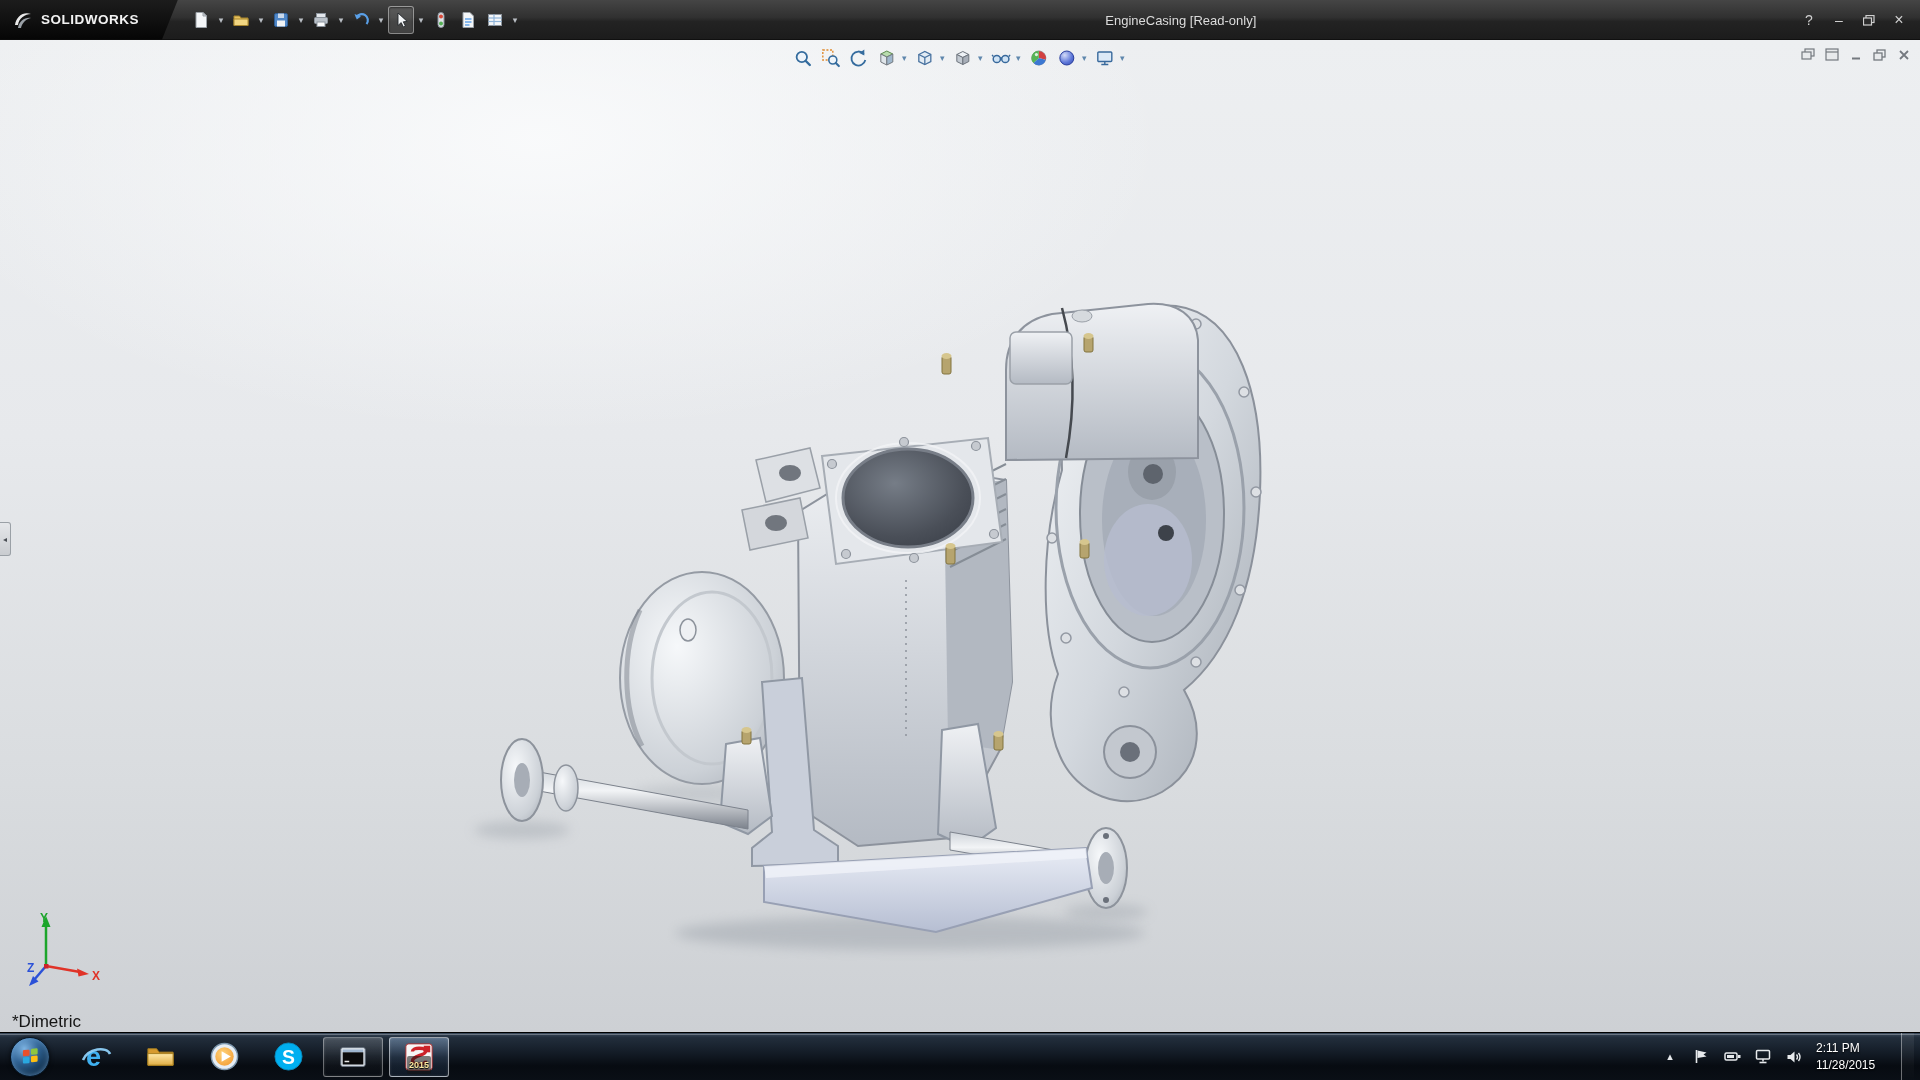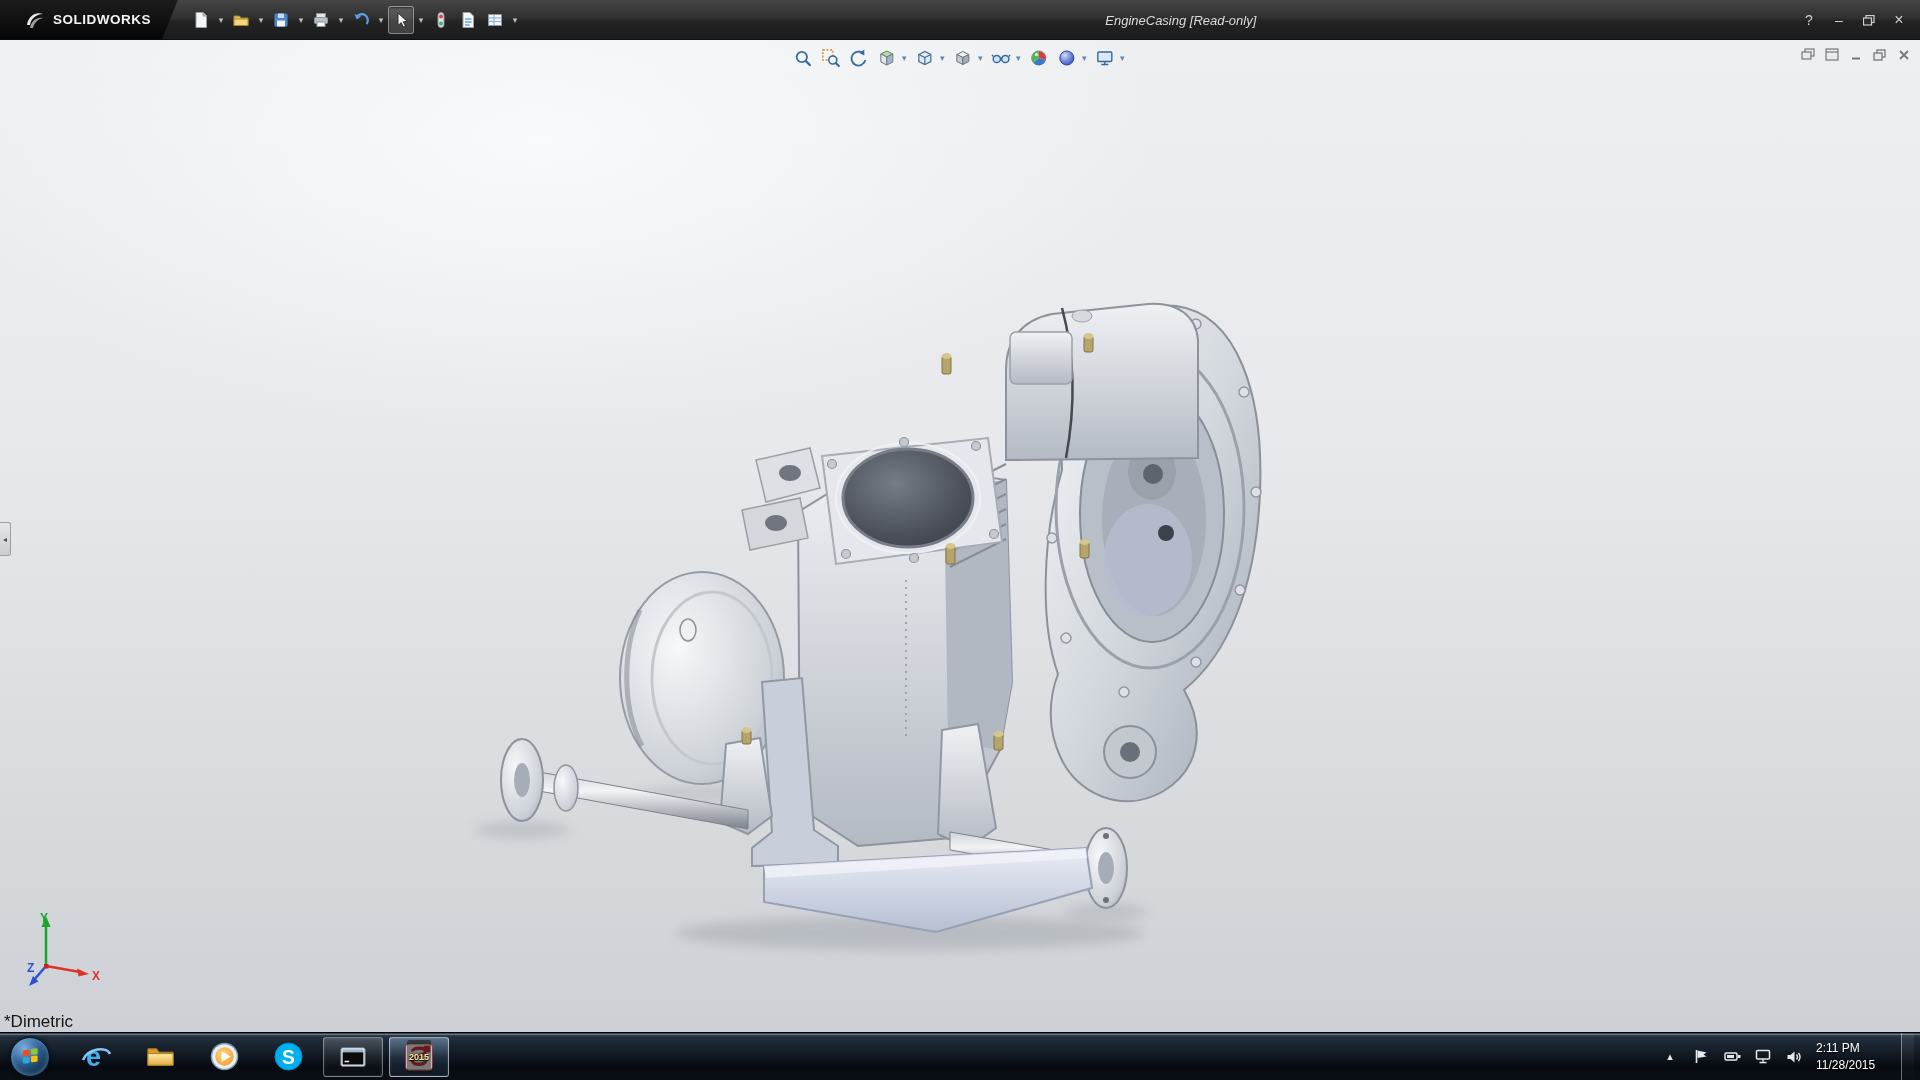--- a/index.html
+++ b/index.html
@@ -5,31 +5,31 @@
   * { margin:0; padding:0; box-sizing:border-box; }
   html,body { width:1920px; height:1080px; overflow:hidden; background:#000;
               font-family:"Liberation Sans", sans-serif; }
   #app { position:relative; width:1920px; height:1080px; }
 
   
   .titlebar { position:relative; height:40px; display:flex; align-items:center;
     background:linear-gradient(#454545, #303030 45%, #232323 55%, #1c1c1c);
     border-bottom:1px solid #101010; }
   .brand { position:relative; height:40px; width:178px; display:flex; align-items:center; gap:7px;
-    padding-left:24px; background:linear-gradient(#1c1c1c,#050505);
+    padding-left:12px; background:linear-gradient(#1c1c1c,#050505);
     clip-path:polygon(0 0, 100% 0, calc(100% - 16px) 100%, 0 100%); flex:0 0 auto; }
   .brand-text { color:#f2f2f2; font-size:13.5px; font-weight:bold; letter-spacing:.5px; }
   .main-toolbar { display:flex; align-items:center; gap:1px; margin-left:10px; }
   .tbtn { width:26px; height:28px; display:flex; align-items:center; justify-content:center;
     border-radius:3px; }
   .tbtn.pressed { background:rgba(255,255,255,.16); border:1px solid rgba(255,255,255,.38);
     box-shadow:inset 0 1px 2px rgba(0,0,0,.5); }
   .dd { font-size:9px; color:#b9bec4; width:12px; text-align:center; cursor:default; }
   .win-title { position:absolute; left:61.5%; top:50%; transform:translate(-50%,-50%);
-    color:#dcdcdc; font-size:13px; white-space:nowrap;font-style:italic; }
+    color:#dcdcdc; font-size:13px; white-space:nowrap; }
   .win-controls { position:absolute; right:8px; top:0; height:40px; display:flex; align-items:center; gap:4px; }
   .wc { min-width:26px; height:24px; display:flex; align-items:center; justify-content:center;
     color:#cfcfcf; font-size:14px; }
   .wc.close { font-size:16px; }
 
   
   .viewport { position:absolute; top:40px; left:0; width:1920px; height:992px;
     background:
       radial-gradient(ellipse 900px 420px at 28% 10%, rgba(250,251,252,.9) 0%, rgba(250,251,252,0) 70%),
       linear-gradient(#edeff1 0%, #e7e9ec 40%, #d9dcdf 75%, #cdd0d4 100%); }
@@ -46,41 +46,41 @@
   .dc { width:17px; height:17px; display:flex; align-items:center; justify-content:center; color:#74797f; }
 
   
   .collapse-tab { position:absolute; left:0; top:482px; width:11px; height:34px;
     background:linear-gradient(#e5e7ea,#c9ccd0); border:1px solid #9aa0a6; border-left:none;
     border-radius:0 3px 3px 0; display:flex; align-items:center; justify-content:center;
     font-size:8px; color:#4a4f55; }
 
   
   .triad { position:absolute; left:26px; bottom:42px; }
-  .view-label { position:absolute; left:4px; bottom:0; font-size:17px; color:#141414; }
+  .view-label { position:absolute; left:12px; bottom:0; font-size:17px; color:#141414; }
 
   
   .taskbar { position:absolute; left:0; bottom:0; width:1920px; height:48px; display:flex; align-items:center;
     background:linear-gradient(#3a4a5c 0%, #222e3c 10%, #121a24 45%, #070b11 70%, #0a0f16 100%);
     border-top:1px solid #000; }
   .taskbar::before { content:""; position:absolute; top:1px; left:0; right:0; height:1px;
     background:rgba(255,255,255,.28); }
   .start-orb { width:40px; height:40px; border-radius:50%; margin:0 14px 0 10px; flex:0 0 auto;
     background:radial-gradient(circle at 35% 28%, #7db3e2 0%, #2d5f8f 40%, #123250 68%, #081726 100%);
     border:1px solid #061422; box-shadow:inset 0 0 7px rgba(140,200,255,.65), 0 0 4px rgba(0,0,0,.6);
     display:flex; align-items:center; justify-content:center; }
   .tb-app { width:64px; height:48px; display:flex; align-items:center; justify-content:center; position:relative; }
   .tb-app.framed { width:60px; height:40px; margin:0 3px; border:1px solid rgba(255,255,255,.38); border-radius:3px;
     background:linear-gradient(rgba(255,255,255,.18), rgba(255,255,255,.06) 50%, rgba(255,255,255,0));
     box-shadow:inset 0 0 3px rgba(255,255,255,.15); }
   .tb-app.active { background:linear-gradient(rgba(170,205,245,.42), rgba(120,165,220,.18) 50%, rgba(70,110,170,.12));
     border-color:rgba(255,255,255,.55); }
   .sw-badge { position:absolute; bottom:2px; left:50%; transform:translateX(-50%);
     font-size:9px; font-weight:bold; color:#ffe9a0;
-    text-shadow:0 0 2px #000, 0 1px 1px #000; background:rgba(20,20,20,.55); padding:12px 2px; border-radius:2px; }
+    text-shadow:0 0 2px #000, 0 1px 1px #000; background:rgba(20,20,20,.55); padding:4px 2px; border-radius:2px; }
   .tray { margin-left:auto; display:flex; align-items:center; gap:13px; padding-right:6px; }
   .tray-chevron { color:#e6e9ec; font-size:11px; width:18px; text-align:center; }
   .tray-icon { width:18px; height:18px; display:flex; align-items:center; justify-content:center; }
   .clock { color:#fff; font-size:12px; line-height:1.35; text-align:left; width:72px;
     text-shadow:0 1px 2px #000; }
   .show-desktop { width:13px; height:48px; border-left:1px solid rgba(255,255,255,.4);
     background:linear-gradient(rgba(255,255,255,.08), rgba(255,255,255,0)); }
 </style>
 </head>
 <body>

